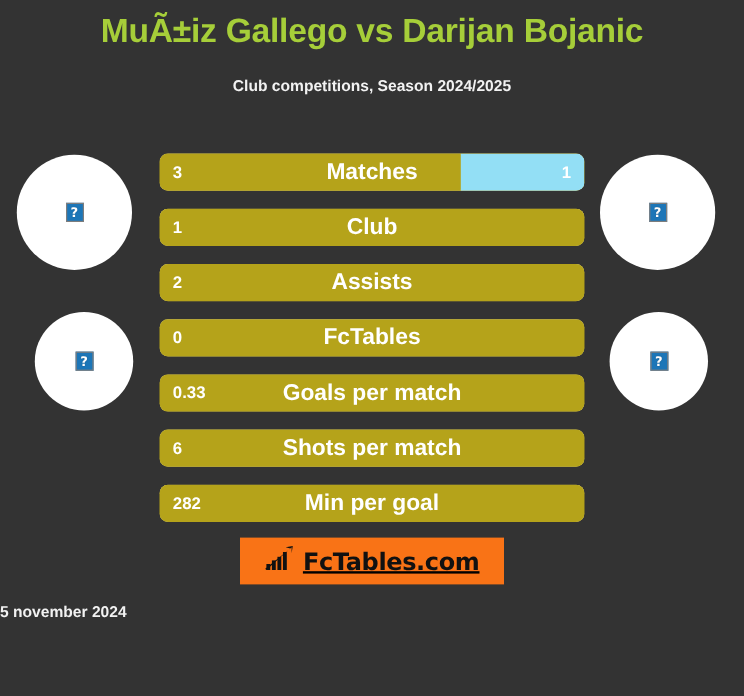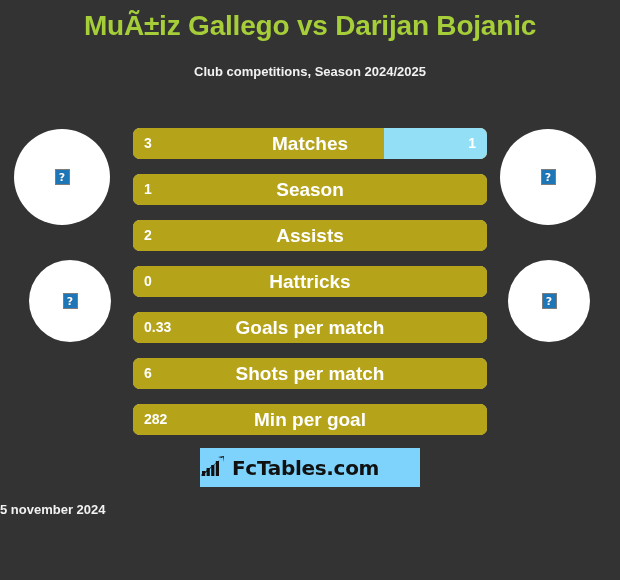--- a/index.html
+++ b/index.html
@@ -150,24 +150,26 @@
     z-index: 3;
   }
 
   
   .logo-box {
     position: absolute;
     left: 200px;
     top: 448px;
     width: 220px;
     height: 39px;
-    background: #7dd3fc;
+    background: #f97316;
     display: flex;
     align-items: center;
+    justify-content: center;
     gap: 6px;
+    text-decoration: underline;
   }
   .logo-icon { display: block; }
   .logo-text {
     color: #111111;
     font-size: 20px;
     font-weight: bold;
     letter-spacing: -0.3px;
     line-height: 20px;
     font-family: "DejaVu Sans", sans-serif;
   }
@@ -220,35 +222,35 @@
       <div class="bar-fill-home" style="width:71%"></div>
       <div class="bar-fill-away" style="width:29%"></div>
       <div class="bar-value-left">3</div>
       <div class="bar-label">Matches</div>
       <div class="bar-value-right">1</div>
     </div>
 
     <div class="bar-row single">
       <div class="bar-fill-home" style="width:100%"></div>
       <div class="bar-value-left">1</div>
-      <div class="bar-label">Season</div>
+      <div class="bar-label">Club</div>
 
     </div>
 
     <div class="bar-row single">
       <div class="bar-fill-home" style="width:100%"></div>
       <div class="bar-value-left">2</div>
       <div class="bar-label">Assists</div>
 
     </div>
 
     <div class="bar-row single">
       <div class="bar-fill-home" style="width:100%"></div>
       <div class="bar-value-left">0</div>
-      <div class="bar-label">Hattricks</div>
+      <div class="bar-label">FcTables</div>
 
     </div>
 
     <div class="bar-row single">
       <div class="bar-fill-home" style="width:100%"></div>
       <div class="bar-value-left">0.33</div>
       <div class="bar-label">Goals per match</div>
 
     </div>
 

